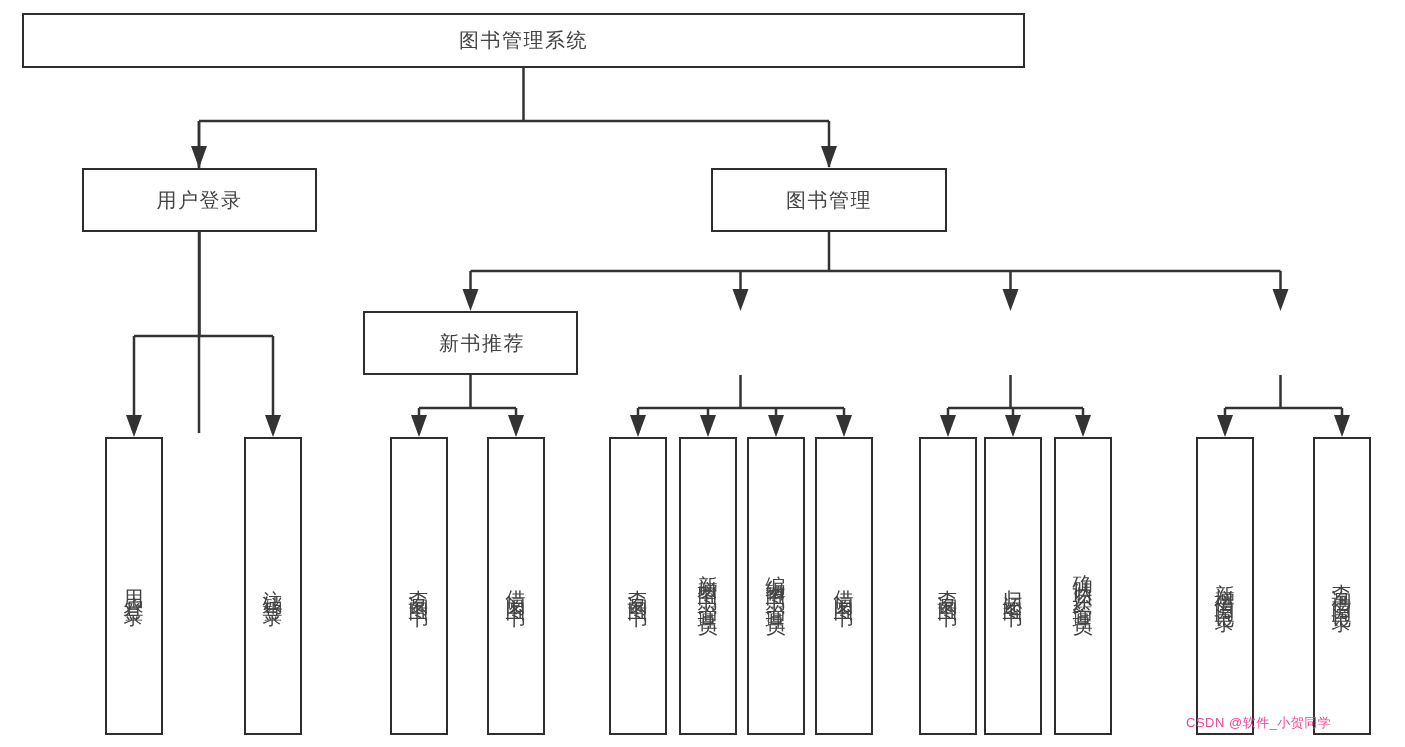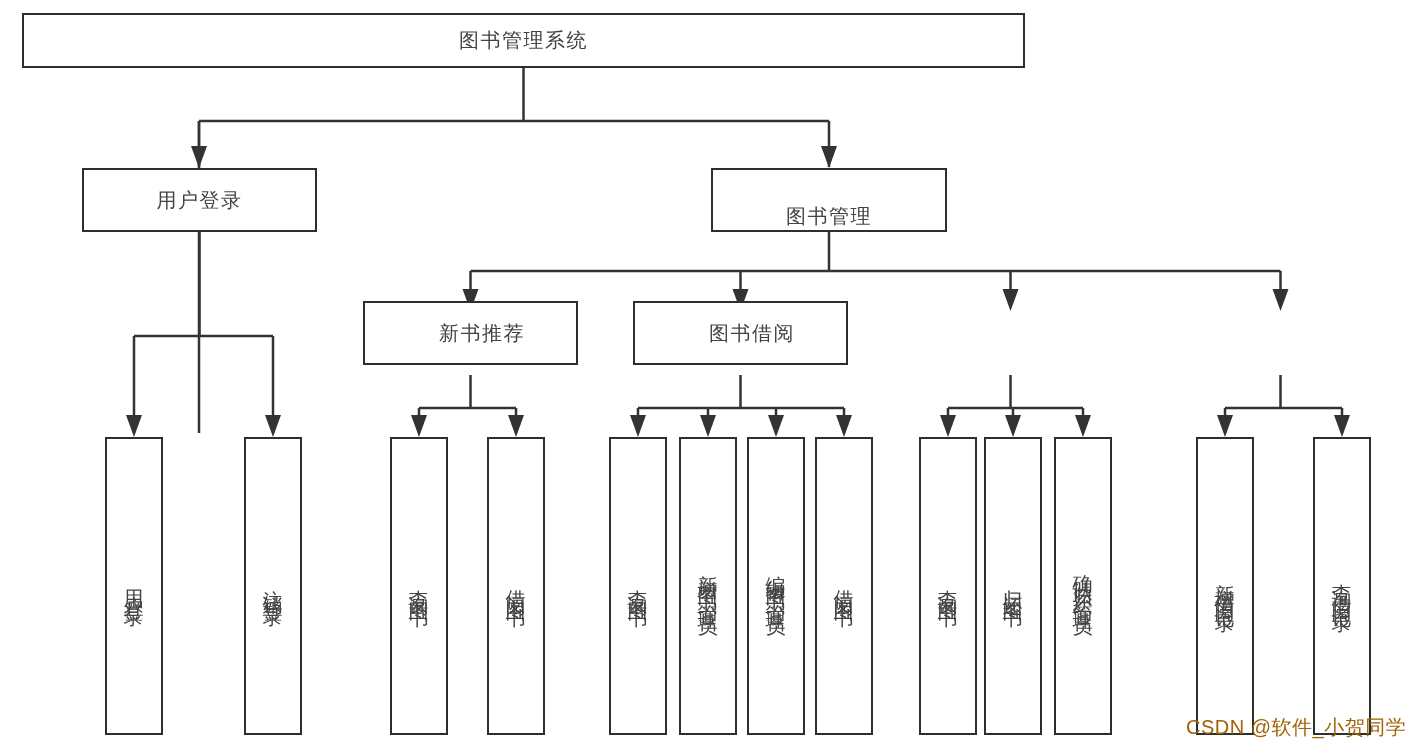--- a/index.html
+++ b/index.html
@@ -31,21 +31,21 @@
     justify-content: center;
     z-index: 2;
   }
   .node .hlabel {
     font-size: 20px;
     color: #434343;
     letter-spacing: 1.5px;
     white-space: nowrap;
   }
   .lvl2 { top: 168px; height: 64px; }
-  .lvl3 { top: 301px; height: 64px; width: 215px; padding-left: 23px; }
+  .lvl3 { top: 311px; height: 64px; width: 215px; padding-left: 23px; }
   .leaf {
     position: absolute;
     box-sizing: border-box;
     top: 437px;
     height: 298px;
     width: 58px;
     background: #ffffff;
     border: 2.5px solid #2e2e2e;
     display: flex;
     align-items: center;
@@ -58,23 +58,23 @@
     font-size: 20px;
     line-height: 1;
     letter-spacing: 0.3em;
     color: #434343;
     white-space: nowrap;
   }
   #watermark {
     position: absolute;
     left: 1186px;
     top: 714px;
-    font-size: 20px;
+    font-size: 13px;
     letter-spacing: 0.5px;
-    color: #a16207;
+    color: #ec4899;
     z-index: 3;
     white-space: nowrap;
   }
 </style>
 </head>
 <body>
 
 <div id="canvas">
 
   <svg id="wires" viewBox="0 0 1405 747" xmlns="http://www.w3.org/2000/svg">
@@ -126,29 +126,26 @@
     </g>
   </svg>
 
   <div class="node" style="left:22px; top:13px; width:1003px; height:55px;">
     <span class="hlabel">图书管理系统</span>
   </div>
 
   <div class="node lvl2" style="left:82px; width:235px;">
     <span class="hlabel">用户登录</span>
   </div>
-  <div class="node lvl2" style="left:711px; width:236px;align-items:flex-end;">
+  <div class="node lvl2" style="left:711px; width:236px;">
     <span class="hlabel">图书管理</span>
   </div>
 
   <div class="node lvl3" style="left:363px;">
     <span class="hlabel">新书推荐</span>
-  </div>
-  <div class="node lvl3" style="left:633px;">
-    <span class="hlabel">图书借阅</span>
   </div>
 
   <div class="leaf" style="left:105px;">
     <span class="vlabel">用户登录</span>
   </div>
   <div class="leaf" style="left:244px;">
     <span class="vlabel">注销登录</span>
   </div>
 
   <div class="leaf" style="left:390px;">

